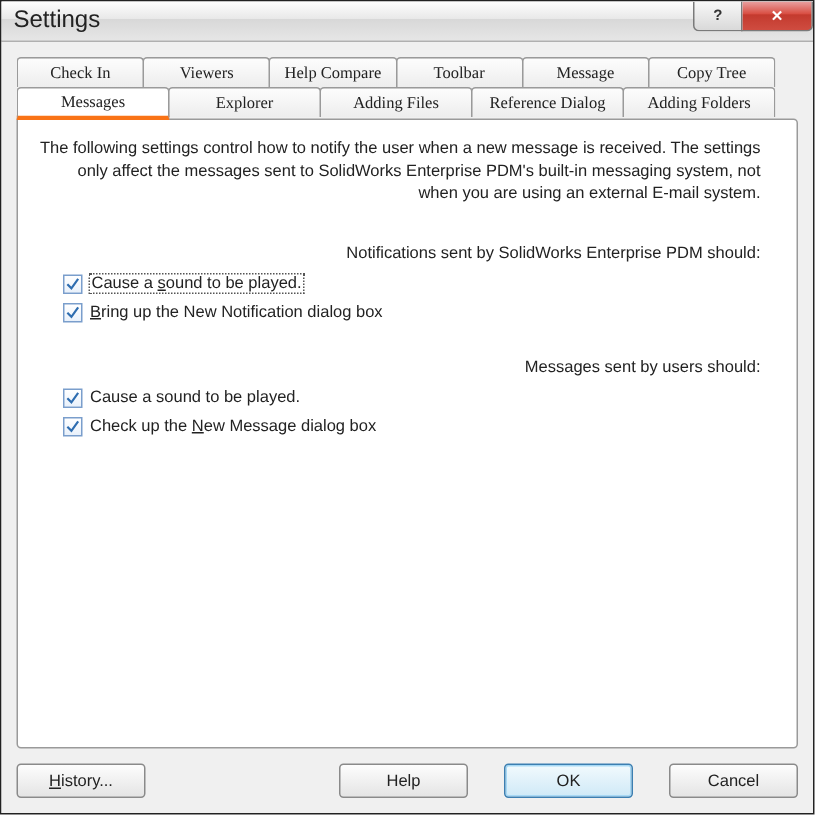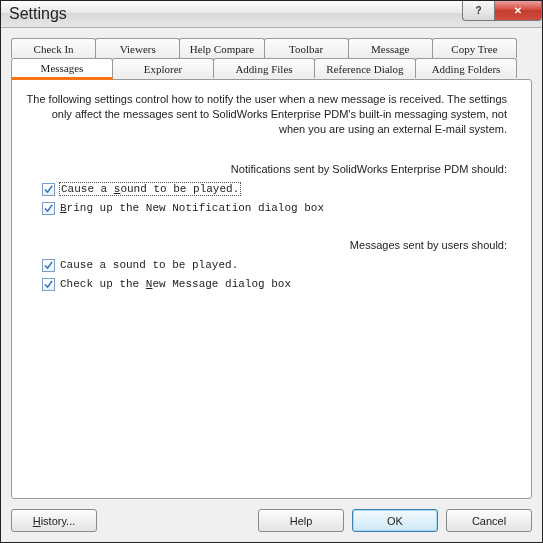--- a/index.html
+++ b/index.html
@@ -131,21 +131,20 @@
   }
   .checks {
     padding-left: 18px;
     margin-bottom: 22px;
   }
   .chk-row {
     display: flex;
     align-items: center;
     height: 17px;
     margin-bottom: 2px;
-    font-family: Liberation Mono, monospace;
   }
   .chk-box {
     width: 13px;
     height: 13px;
     border: 1px solid #7a9ecc;
     background: linear-gradient(to bottom, #fff, #e9f1fb);
     margin-right: 5px;
     display: flex;
     align-items: center;
     justify-content: center;
@@ -162,21 +161,21 @@
     outline: 1px dotted #555;
     outline-offset: 0px;
     padding: 0 1px;
   }
   .underline {
     text-decoration: underline;
   }
   .footer {
     display: flex;
     align-items: center;
-    gap: 8px;
+    gap: 24px;
     padding-top: 10px;
   }
   .footer .spacer { flex: 1; }
   .btn-std {
     height: 23px;
     min-width: 86px;
     border: 1px solid #8a8a8a;
     border-radius: 3px;
     background: linear-gradient(to bottom, #fdfdfd, #e4e4e4);
     font-size: 11px;

